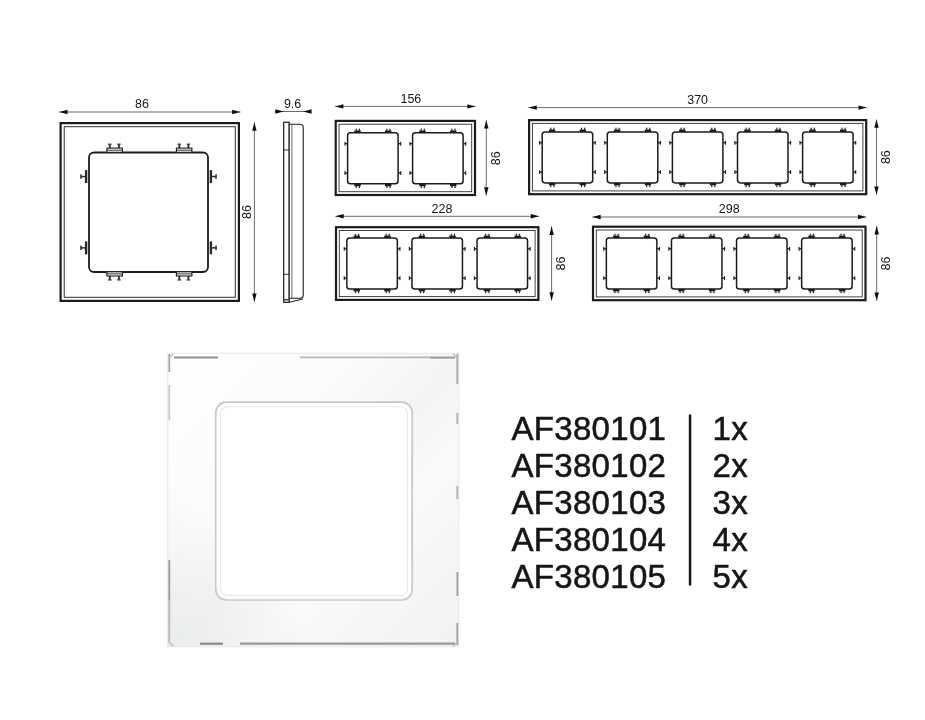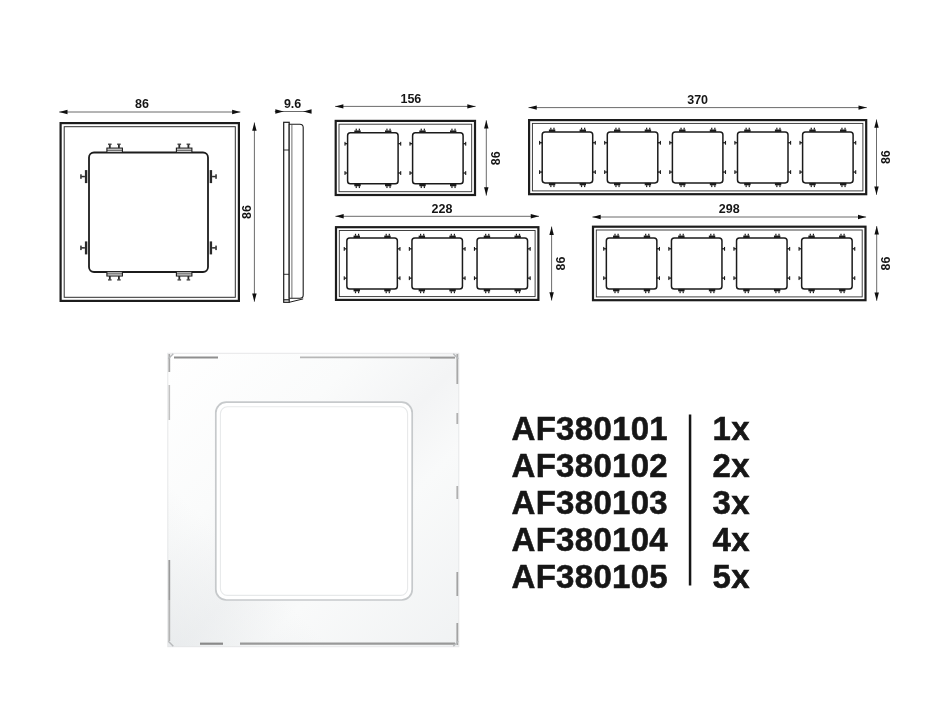--- a/index.html
+++ b/index.html
@@ -1,16 +1,16 @@
 <!DOCTYPE html>
 <html><head>
 <meta charset="utf-8">
 <style>
   html,body{margin:0;padding:0;background:#ffffff;}
-  #page{position:relative;width:925px;height:720px;background:#ffffff;overflow:hidden;font-weight:bold;}
+  #page{position:relative;width:925px;height:720px;background:#ffffff;overflow:hidden;}
   svg{display:block;}
   text{font-family:"Liberation Sans",sans-serif;fill:#161616;}
   .dim{font-size:12.5px;}
   .code{font-size:33px;letter-spacing:0.3px;stroke:#161616;stroke-width:0.55;paint-order:stroke;}
 </style>
 </head>
 <body>
 
 <div id="page">
 <svg width="925" height="720" viewBox="0 0 925 720" xmlns="http://www.w3.org/2000/svg">

